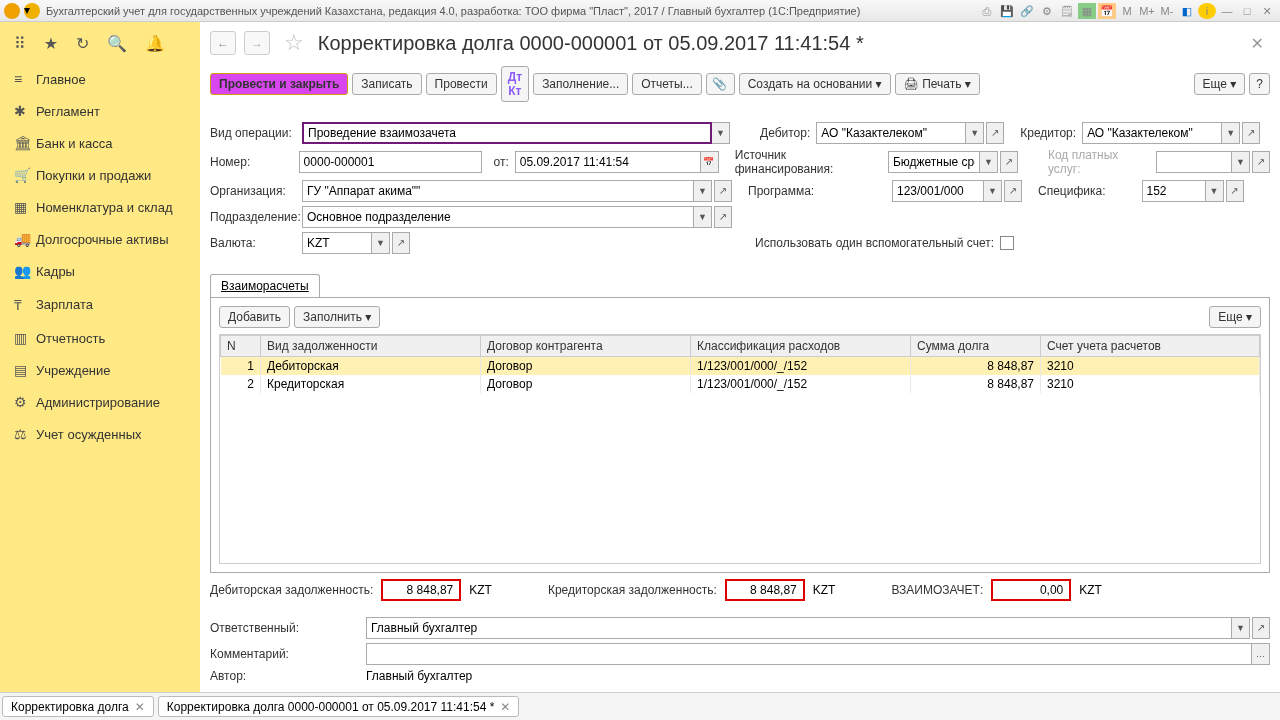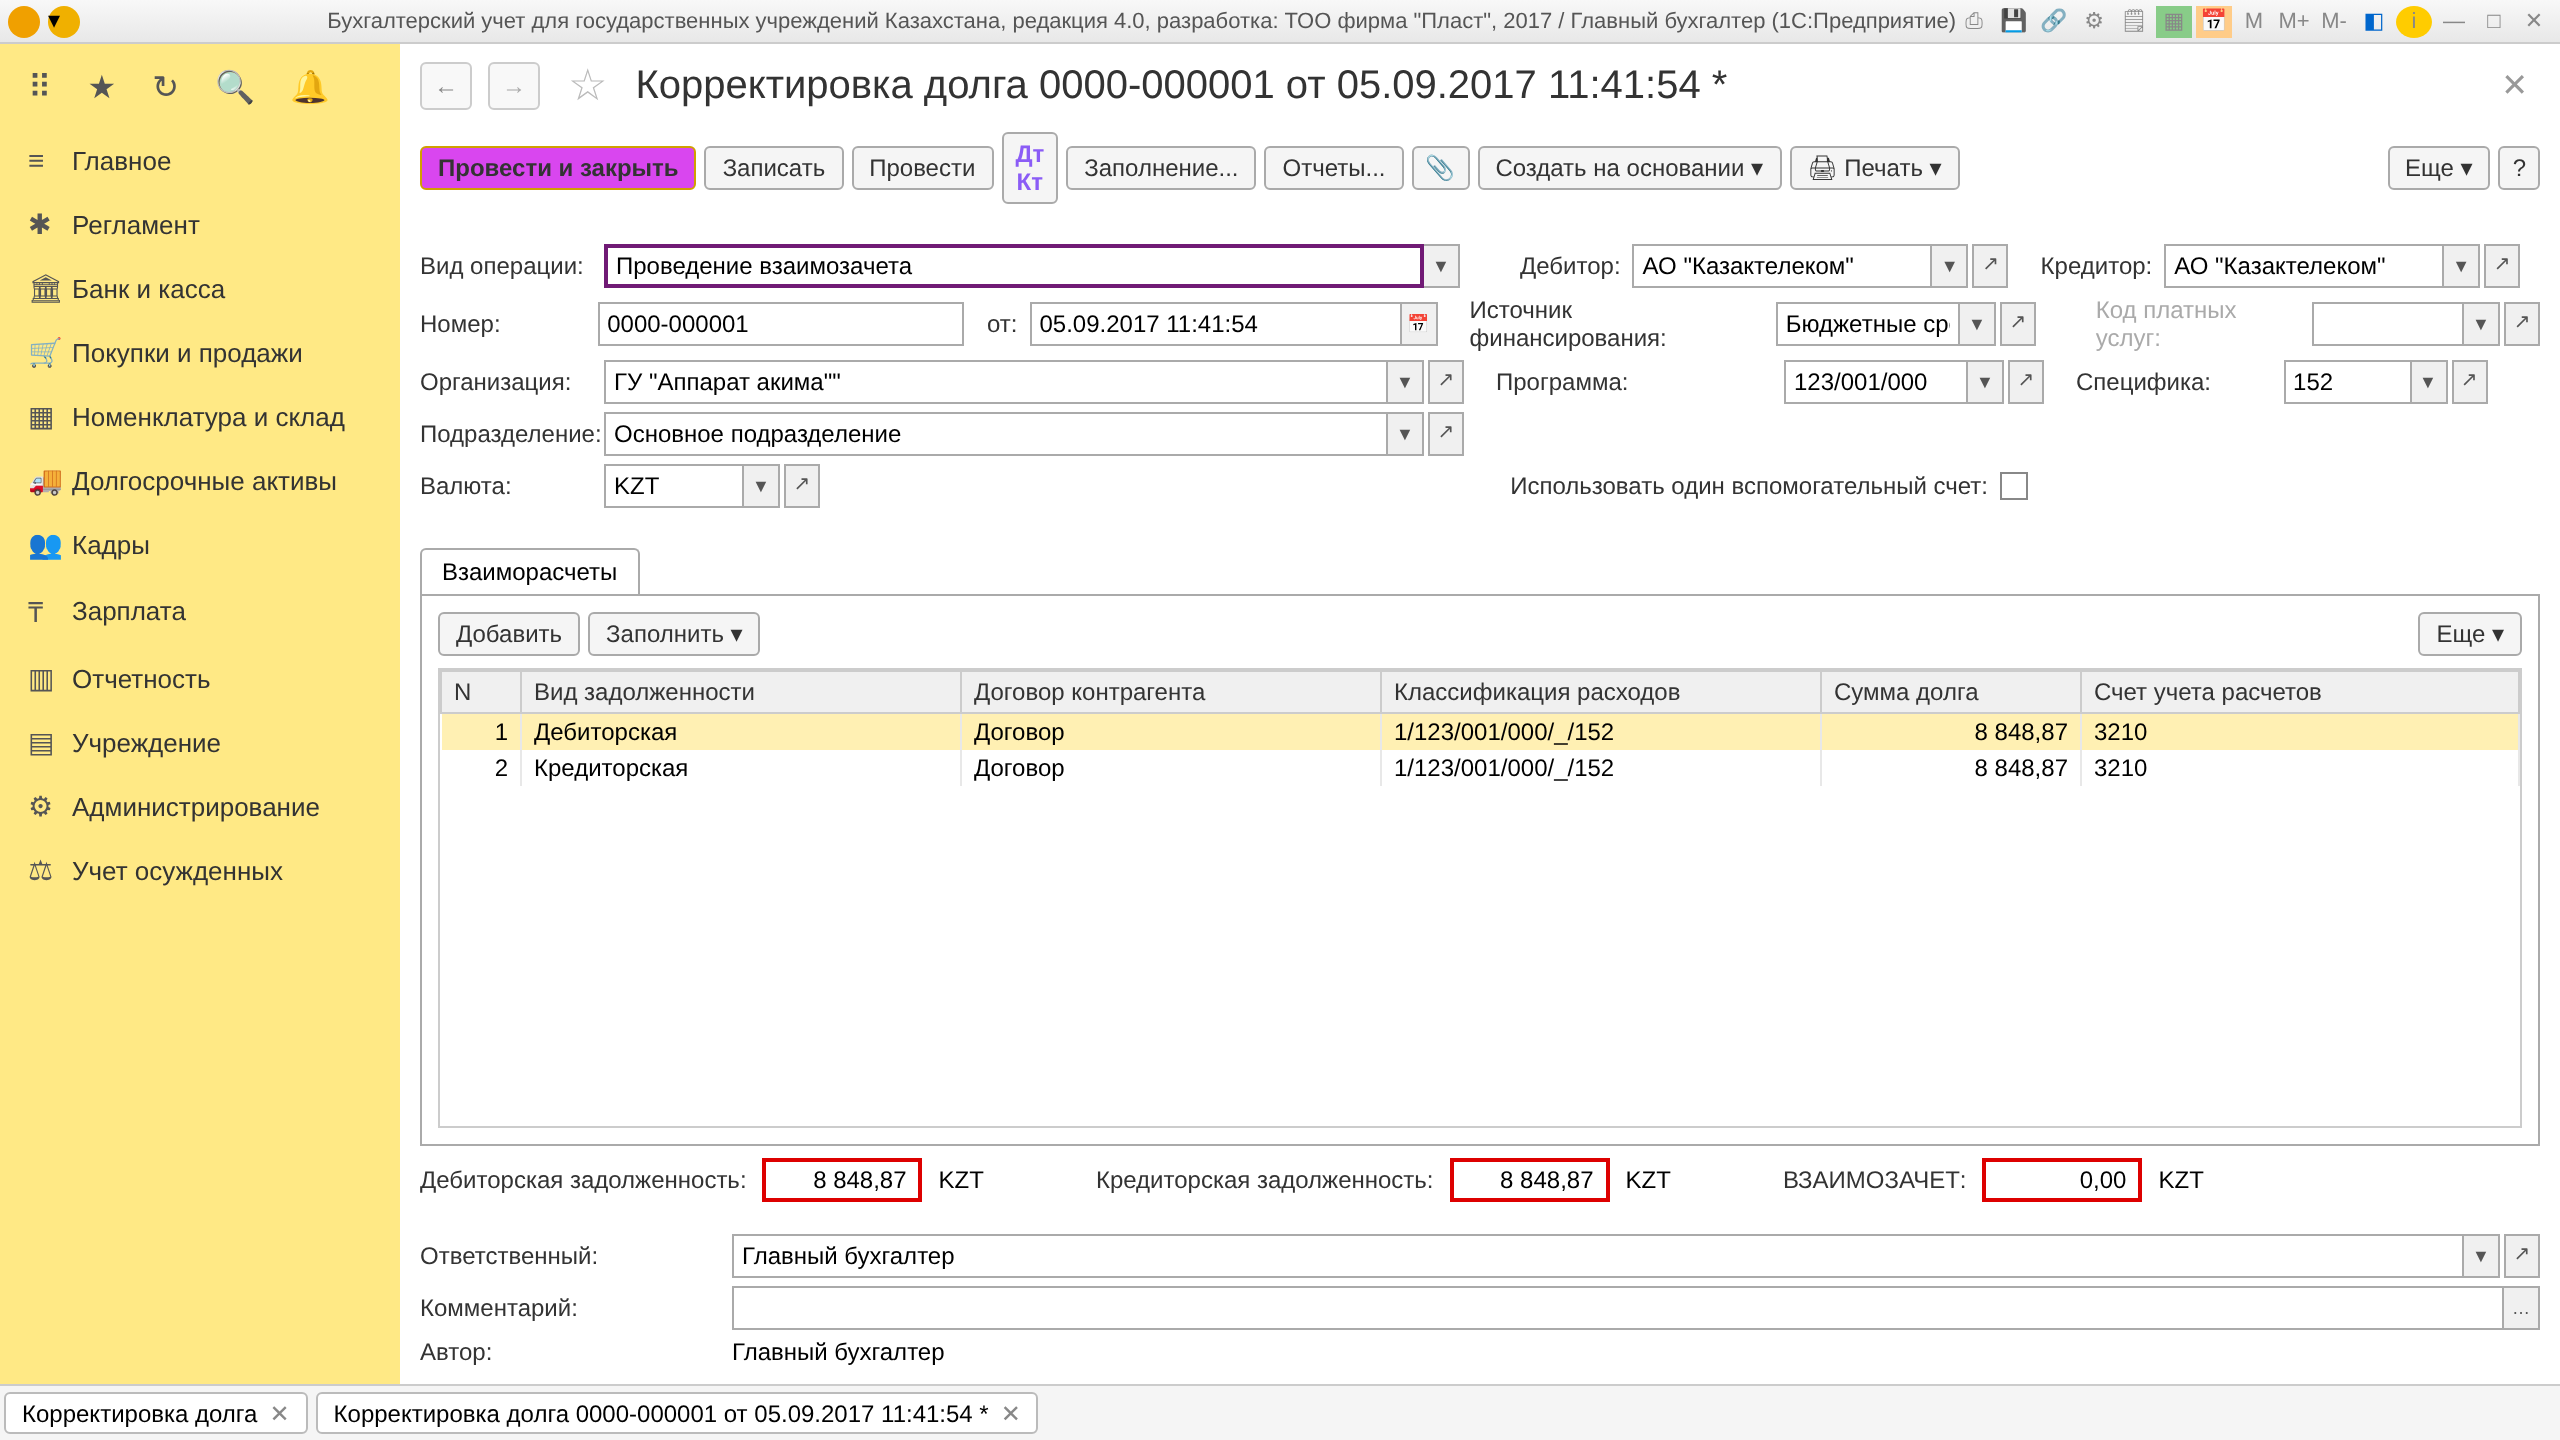--- a/index.html
+++ b/index.html
@@ -1,21 +1,21 @@
 <!DOCTYPE html>
 <html><head>
 <meta charset="utf-8">
 <style>
 * { box-sizing: border-box; margin: 0; padding: 0; font-family: Arial, sans-serif; }
 body { width: 1280px; height: 720px; overflow: hidden; background: #fff; font-size: 12px; }
 
 .titlebar { height: 22px; background: linear-gradient(#f8f8f8,#e8e8e8); border-bottom: 1px solid #ccc; display: flex; align-items: center; padding: 0 4px; }
 .titlebar .tb-icon { width: 16px; height: 16px; background: #f0a000; border-radius: 50%; margin-right: 4px; }
 .titlebar .tb-arrow { width: 16px; height: 16px; background: #f0b000; border-radius: 50%; margin-right: 6px; }
-.titlebar .tb-title { color: #555; font-size: 11px; flex: 1; white-space: nowrap; overflow: hidden; text-align: right; }
+.titlebar .tb-title { color: #555; font-size: 11px; flex: 1; white-space: nowrap; overflow: hidden; }
 .titlebar .tb-right { display: flex; gap: 2px; }
 .titlebar .tb-btn { width: 18px; height: 16px; text-align: center; color: #888; font-size: 11px; line-height: 16px; }
 .tb-calendar { background: #8c8; }
 .tb-cal2 { background: #fc8; }
 
 .main { display: flex; height: 682px; }
 
 .sidebar { width: 200px; background: #ffe985; padding-top: 6px; }
 .sb-tools { display: flex; gap: 18px; padding: 6px 14px 10px; }
 .sb-tools span { color: #555; font-size: 16px; }
@@ -38,21 +38,21 @@
 .form-area { padding: 12px 10px; }
 .form-row { display: flex; align-items: center; margin-bottom: 4px; gap: 6px; }
 .lbl { color: #333; font-size: 12px; }
 .inp { border: 1px solid #aaa; background: #fff; height: 22px; padding: 0 4px; font-size: 12px; }
 .inp.red { border: 2px solid #701a75; }
 .sel-btn { width: 18px; height: 22px; border: 1px solid #aaa; border-left: none; background: #f0f0f0; text-align: center; line-height: 20px; font-size: 9px; color: #555; }
 .sel-btn2 { width: 18px; height: 22px; border: 1px solid #aaa; background: #f0f0f0; text-align: center; line-height: 20px; font-size: 10px; color: #555; margin-left: 2px; }
 .inp-group { display: flex; }
 
 .tab-strip { margin: 4px 10px 0; }
-.tab { display: inline-block; border: 1px solid #aaa; border-bottom: none; padding: 4px 10px; background: #fff; border-radius: 3px 3px 0 0; font-size: 12px; }
+.tab { display: inline-block; border: 1px solid #aaa; border-bottom: none; padding: 4px 10px; background: #fff; border-radius: 3px 3px 0 0; font-size: 12px; text-decoration: underline; }
 .tab-box { border: 1px solid #aaa; margin: 0 10px; padding: 8px; }
 .tab-tools { display: flex; gap: 4px; margin-bottom: 6px; }
 
 .grid { border: 1px solid #ccc; height: 230px; overflow: auto; }
 .grid table { width: 100%; border-collapse: collapse; font-size: 12px; }
 .grid th { background: #f0f0f0; border: 1px solid #ccc; padding: 3px 6px; text-align: left; font-weight: normal; color: #333; }
 .grid td { border-right: 1px solid #e8e8e8; padding: 2px 6px; }
 .grid tr.sel td { background: #fff0b3; }
 .grid td.num { text-align: right; }
 

